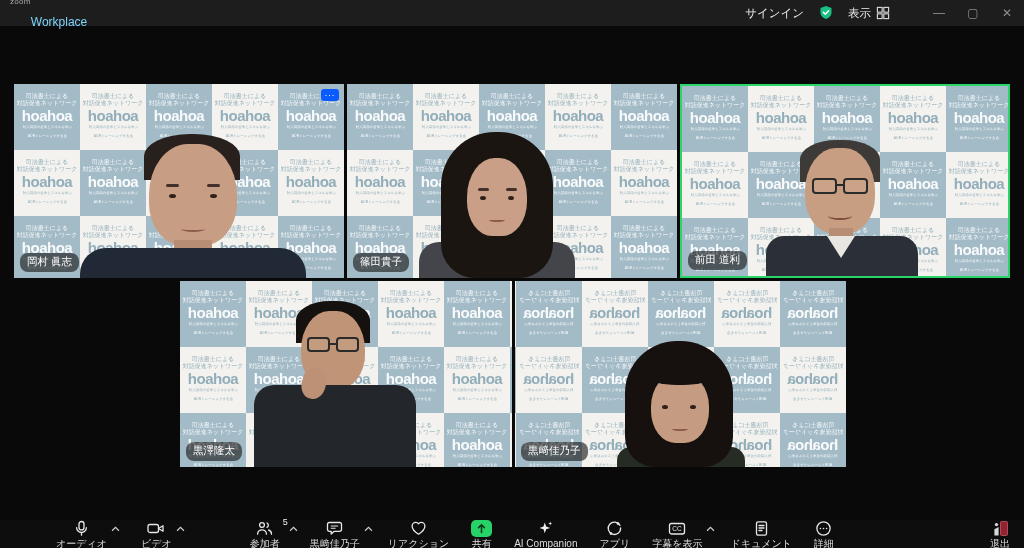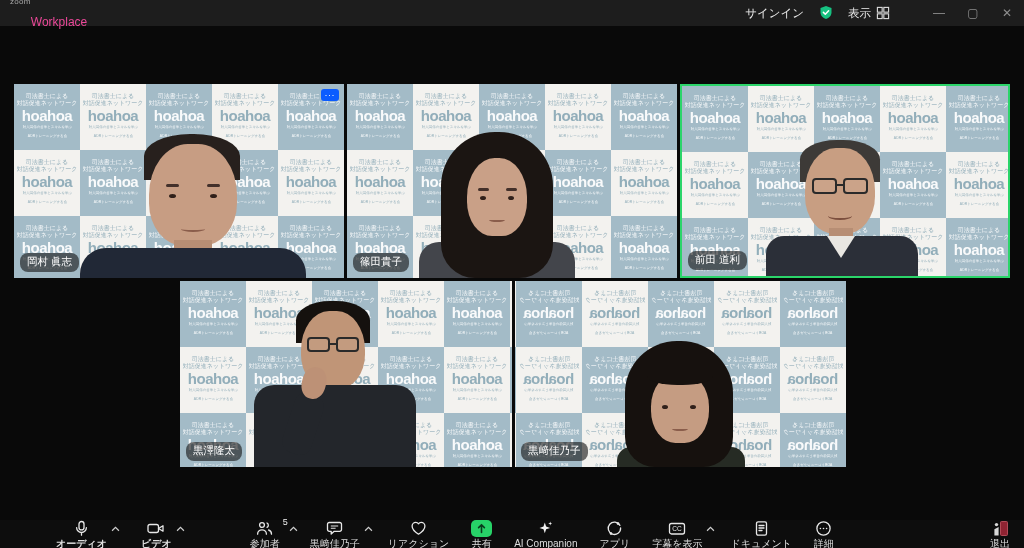--- a/index.html
+++ b/index.html
@@ -4,21 +4,21 @@
 <style>
   * { margin:0; padding:0; box-sizing:border-box; }
   html,body { width:1024px; height:548px; overflow:hidden; background:#000;
     font-family:"Liberation Sans","DejaVu Sans",sans-serif; }
 
   
   .topbar { position:absolute; left:0; top:0; width:1024px; height:26px;
     background:#1d1d1d; display:flex; align-items:center; z-index:50; }
   .brand { margin-left:10px; display:flex; flex-direction:row; line-height:1; }
   .brand .zoomword { font-size:8px; color:#a8a8a8; letter-spacing:.3px; }
-  .brand .wp { font-size:12px; color:#ec4899; margin-top:18px;text-align:center; }
+  .brand .wp { font-size:12px; color:#7dd3fc; margin-top:18px;text-align:center; }
   .topbar-right { margin-left:auto; display:flex; align-items:center; gap:14px; }
   .signin { font-size:11.5px; color:#ececec; cursor:pointer; }
   .viewbtn { display:flex; align-items:center; gap:5px; font-size:11.5px; color:#ececec; cursor:pointer; }
   .winctl { display:flex; align-items:center; margin-left:18px; }
   .winctl span { width:34px; height:26px; display:flex; align-items:center; justify-content:center;
     color:#8e8e8e; font-size:12px; cursor:pointer; }
 
   
   .stage { position:absolute; left:0; top:26px; width:1024px; height:494px; background:#090909; }
 
@@ -100,21 +100,21 @@
   .p5 .body { left:102px; top:166px; width:128px; height:20px; background:#262b24; border-radius:14px 14px 0 0; }
   .p5 .hair { left:110px; top:60px; width:108px; height:126px; background:#16110e; border-radius:52px 52px 30px 30px; }
   .p5 .face { left:136px; top:92px; width:58px; height:70px; background:#c59c82; border-radius:46% 46% 42% 42%/48% 48% 46% 46%; }
   .p5 .bang { left:132px; top:84px; width:66px; height:20px; background:#16110e; border-radius:0 0 46% 46%; }
   .p5 .e1 { left:147px; top:124px; width:6px; } .p5 .e2 { left:175px; top:124px; width:6px; }
   .p5 .mouth { left:157px; top:146px; width:16px; height:4px; border-bottom:2px solid #8a5d4b; border-radius:50%; }
 
   
   .toolbar { position:absolute; left:0; top:520px; width:1024px; height:28px; background:#0d0d0d;
     display:flex; align-items:center; padding:0 10px; z-index:50; }
-  .tb-left { display:flex; gap:34px; margin-left:46px;font-weight:bold; }
+  .tb-left { display:flex; gap:34px; margin-left:46px; }
   .tb-center { display:flex; gap:22px; margin:0 auto; align-items:flex-start; }
   .tbtn { position:relative; display:flex; flex-direction:column; align-items:center; gap:1px;
     color:#dedede; font-size:10px; cursor:pointer; line-height:1.1; padding-top:1px; }
   .tbtn .ic { height:17px; display:flex; align-items:center; justify-content:center; }
   .caret { position:absolute; top:4px; right:-13px; }
   .pcount { position:absolute; top:-1px; right:-8px; font-size:9px; color:#efefef; }
   .shbox { width:21px; height:17px; background:#27d368; border-radius:5px;
     display:flex; align-items:center; justify-content:center; }
   .leavebtn { margin-left:auto; margin-right:4px; }
 </style>

